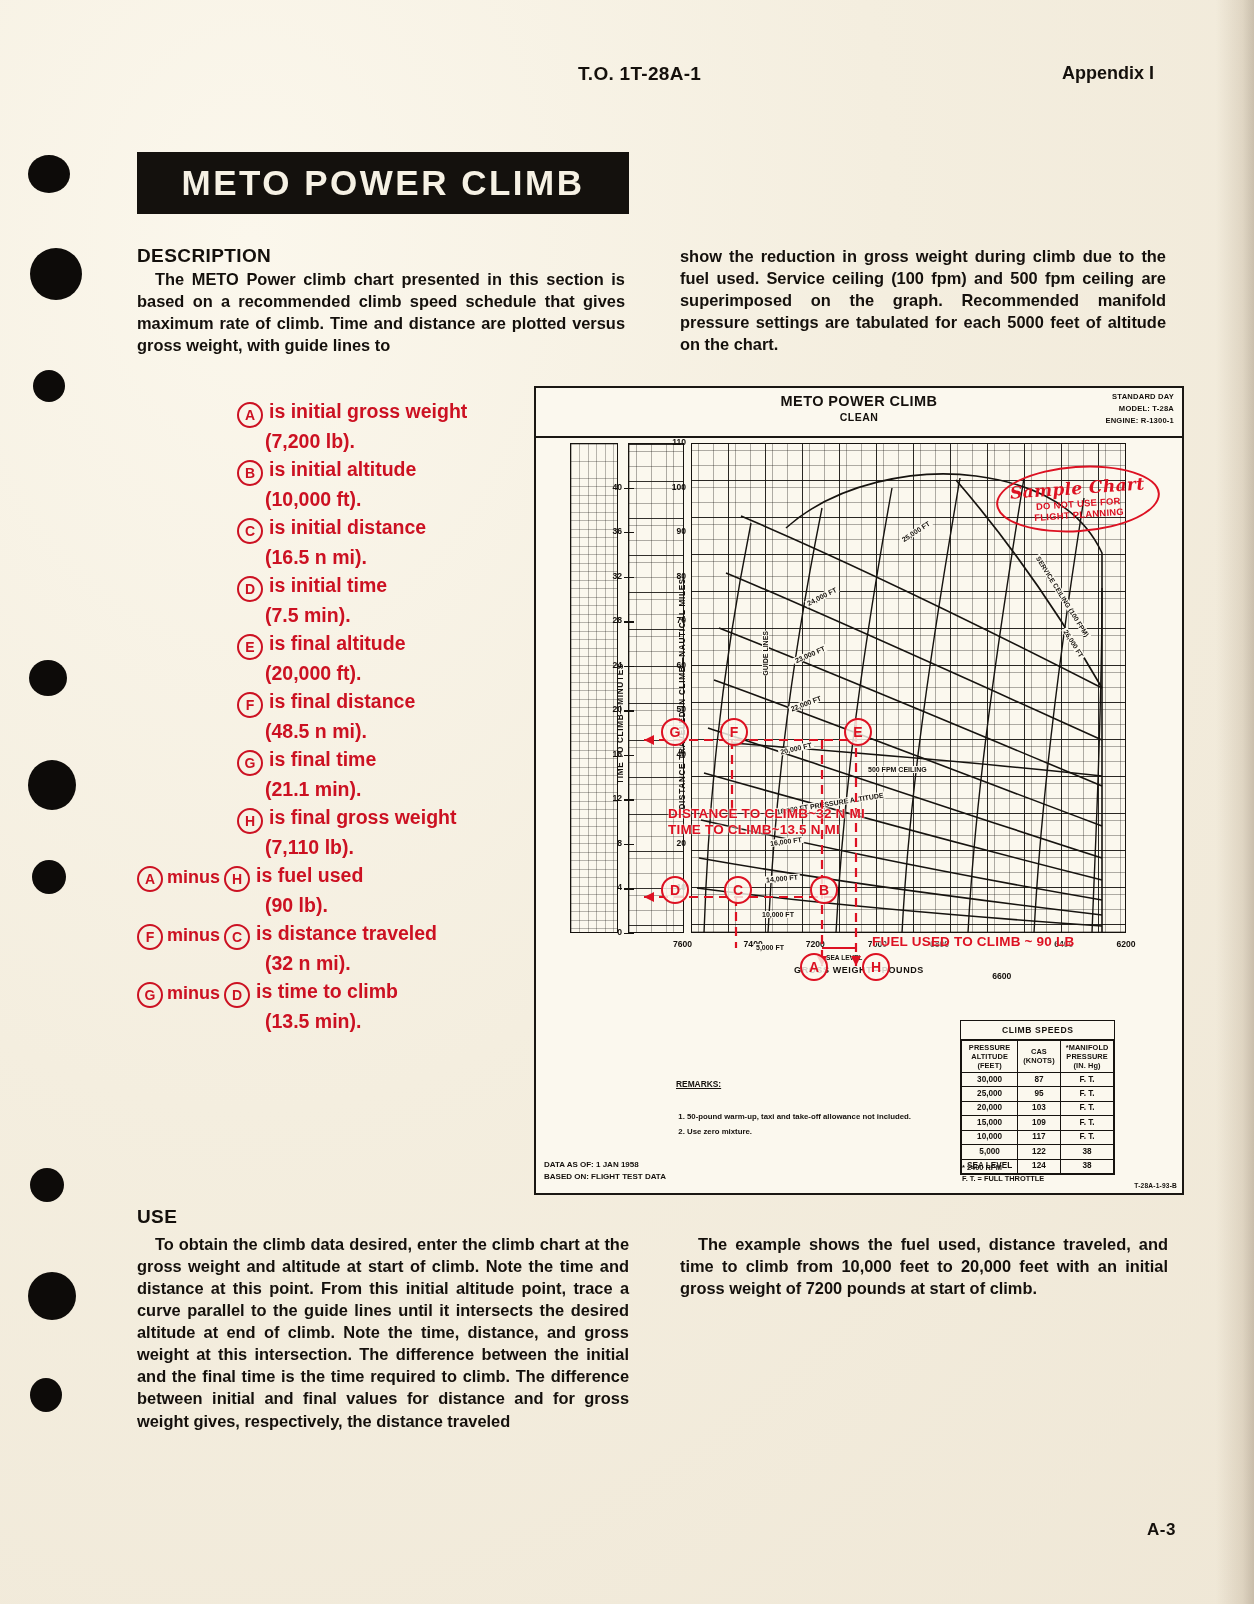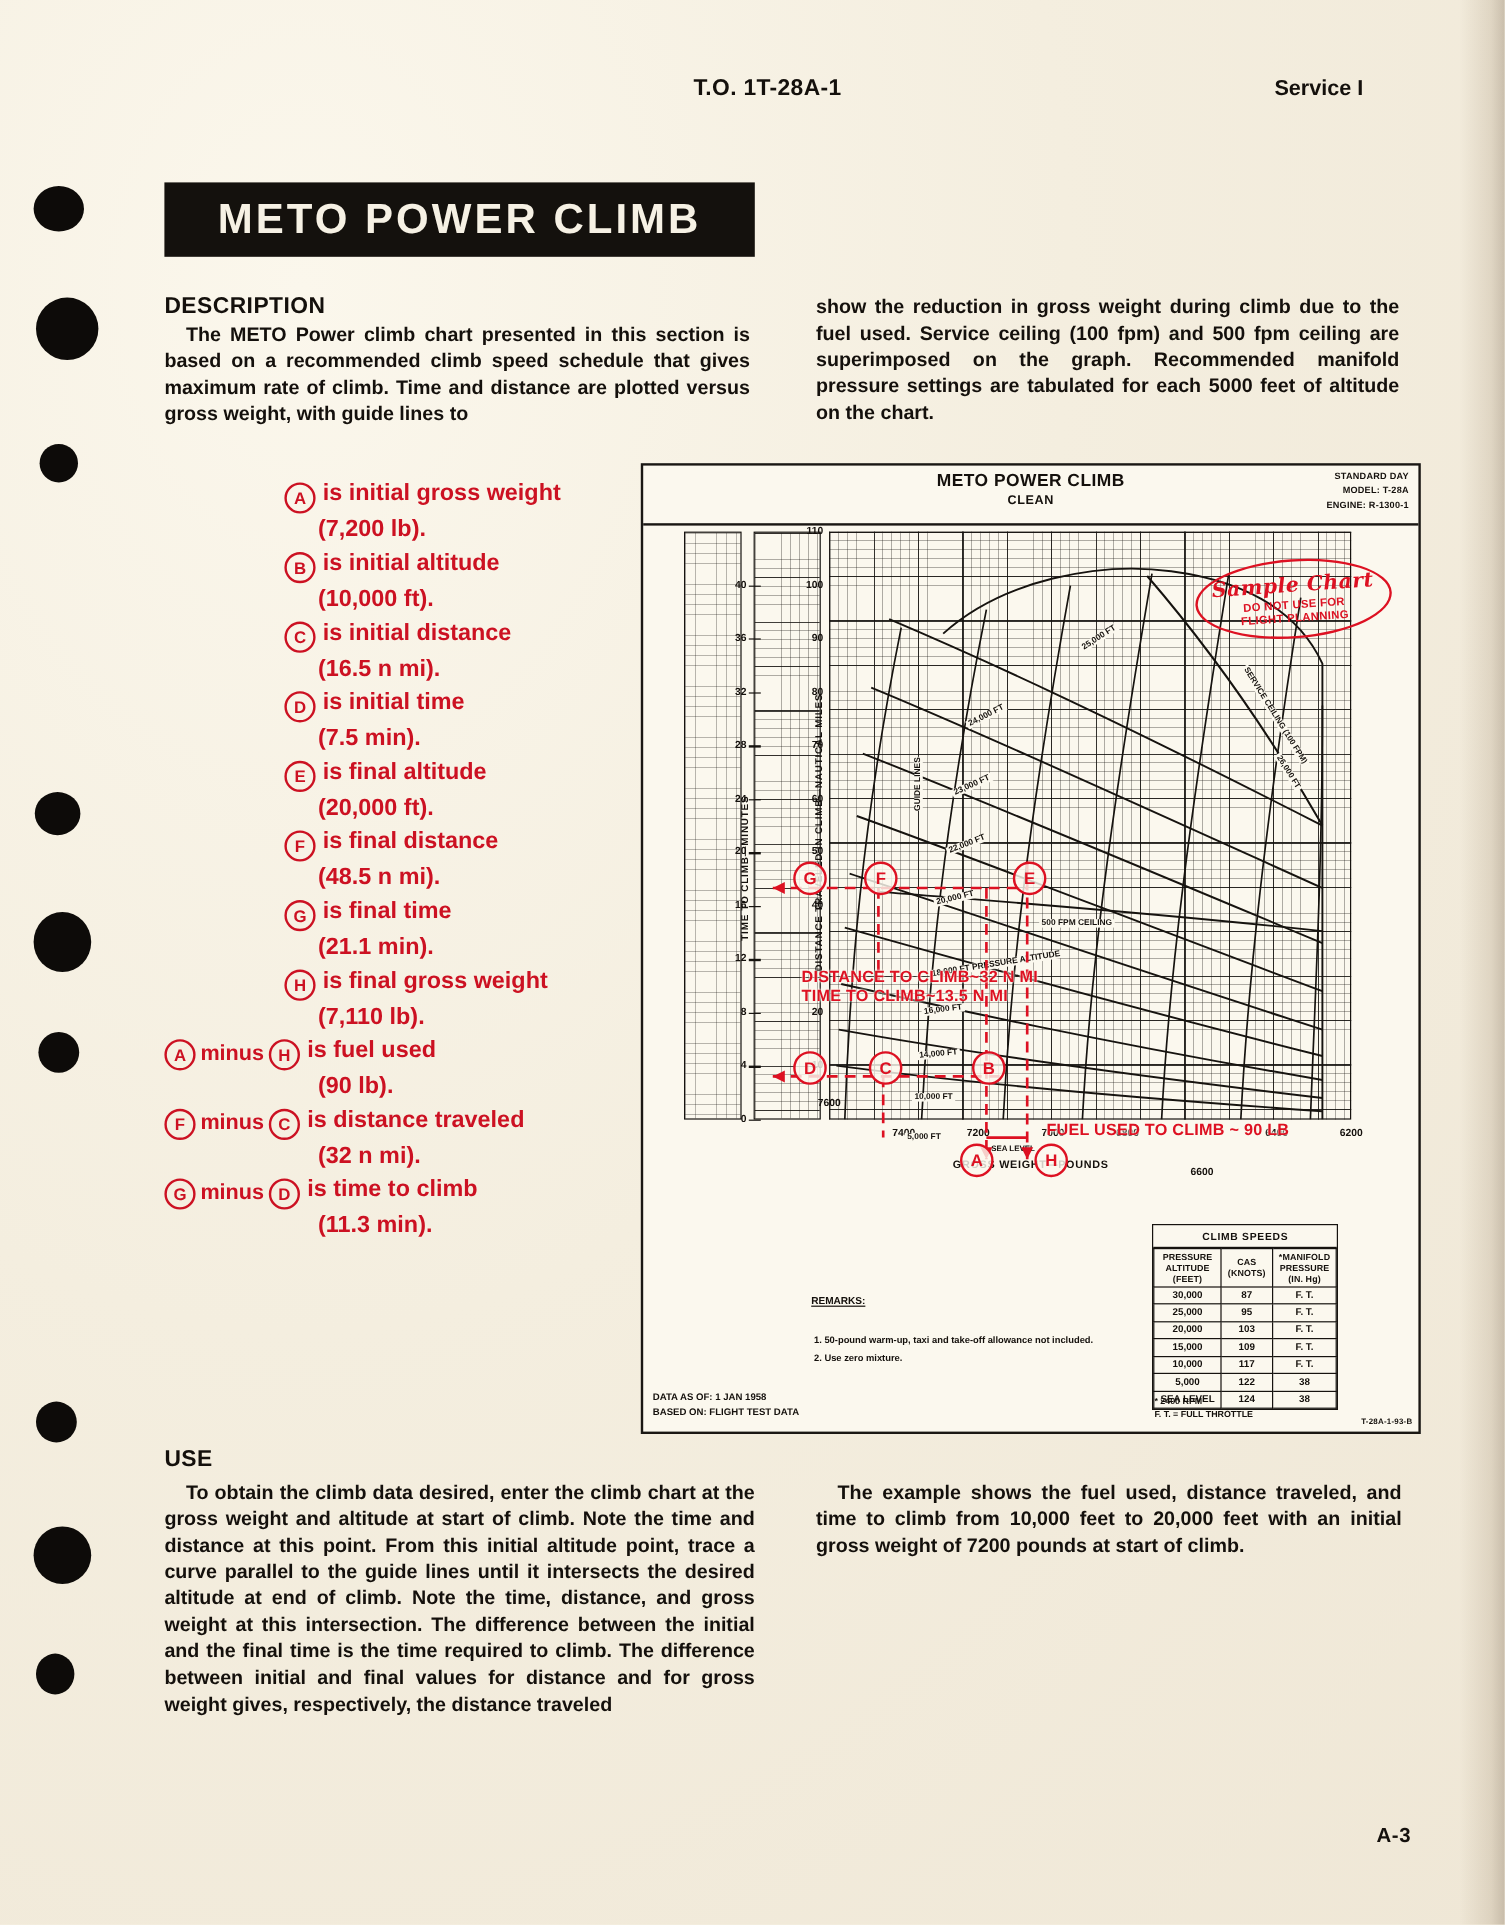--- a/index.html
+++ b/index.html
@@ -153,21 +153,21 @@
 <div class="hole" style="left:30px;top:248px;width:52px;height:52px;"></div>
 <div class="hole" style="left:33px;top:370px;width:32px;height:32px;"></div>
 <div class="hole" style="left:29px;top:660px;width:38px;height:36px;"></div>
 <div class="hole" style="left:28px;top:760px;width:48px;height:50px;"></div>
 <div class="hole" style="left:32px;top:860px;width:34px;height:34px;"></div>
 <div class="hole" style="left:30px;top:1168px;width:34px;height:34px;"></div>
 <div class="hole" style="left:28px;top:1272px;width:48px;height:48px;"></div>
 <div class="hole" style="left:30px;top:1378px;width:32px;height:34px;"></div>
 
 <div class="doc-num">T.O. 1T-28A-1</div>
-<div class="appendix">Service I</div>
+<div class="appendix">Appendix I</div>
 
 <div class="titlebar">
   <span>METO POWER CLIMB</span>
 </div>
 
 <div class="sec-head" id="desc-head">DESCRIPTION</div>
 <div class="body-col" id="desc-left">
   <p class="indent">The METO Power climb chart presented in this section is based on a recommended climb speed schedule that gives maximum rate of climb. Time and distance are plotted versus gross weight, with guide lines to</p>
 </div>
 <div class="body-col" id="desc-right">
@@ -229,21 +229,21 @@
         <span class="circ">C</span>
         <span class="ex-txt">is distance traveled</span>
       </div>
       <div class="ex-sub">(32 n mi).</div>
       <div class="ex-row wide">
         <span class="circ">G</span>
         <span class="ex-mid">minus</span>
         <span class="circ">D</span>
         <span class="ex-txt">is time to climb</span>
       </div>
-      <div class="ex-sub">(11.3 min).</div>
+      <div class="ex-sub">(13.5 min).</div>
     </div>
 </div>
 
 <div class="chart">
 
   <div class="chart-hdr">
     <div class="chart-title">METO POWER CLIMB</div>
     <div class="chart-sub">CLEAN</div>
     <div class="chart-meta">
       <div>STANDARD DAY</div>
@@ -300,21 +300,21 @@
       <div class="tick l" style="left:118px;top:360.8181818181818px;width:32px;">40</div>
       <div class="tick l" style="left:118px;top:316.27272727272725px;width:32px;">50</div>
       <div class="tick l" style="left:118px;top:271.72727272727275px;width:32px;">60</div>
       <div class="tick l" style="left:118px;top:227.1818181818182px;width:32px;">70</div>
       <div class="tick l" style="left:118px;top:182.63636363636363px;width:32px;">80</div>
       <div class="tick l" style="left:118px;top:138.09090909090907px;width:32px;">90</div>
       <div class="tick l" style="left:118px;top:93.54545454545456px;width:32px;">100</div>
       <div class="tick l" style="left:118px;top:49px;width:32px;">110</div>
     </div>
   <div id="ticks-x">
-      <div class="tick" style="left:137px;top:526px;width:36px;text-align:center;">7600</div>
+      <div class="tick" style="left:137px;top:551px;width:36px;text-align:left;">7600</div>
       <div class="tick" style="left:199.14285714285714px;top:551px;width:36px;text-align:center;">7400</div>
       <div class="tick" style="left:261.2857142857143px;top:551px;width:36px;text-align:center;">7200</div>
       <div class="tick" style="left:323.42857142857144px;top:551px;width:36px;text-align:center;">7000</div>
       <div class="tick" style="left:385.57142857142856px;top:551px;width:36px;text-align:center;">6800</div>
       <div class="tick" style="left:447.7142857142857px;top:551px;width:36px;text-align:center;margin-top:32px;">6600</div>
       <div class="tick" style="left:509.8571428571429px;top:551px;width:36px;text-align:center;">6400</div>
       <div class="tick" style="left:572px;top:551px;width:36px;text-align:center;">6200</div>
     </div>
 
   <svg class="curves" viewBox="0 0 646 805">

